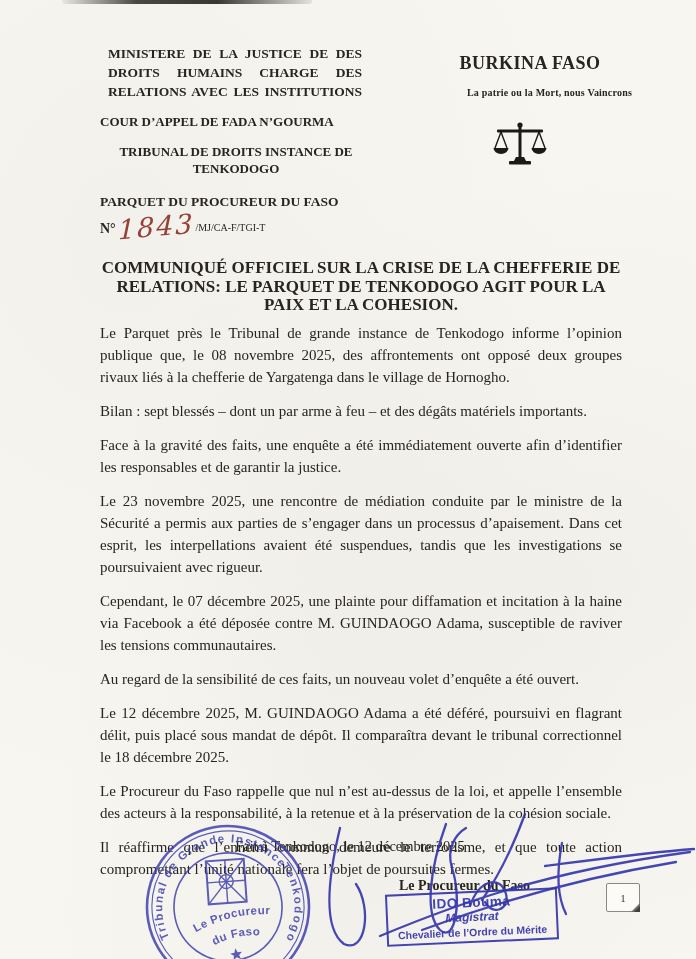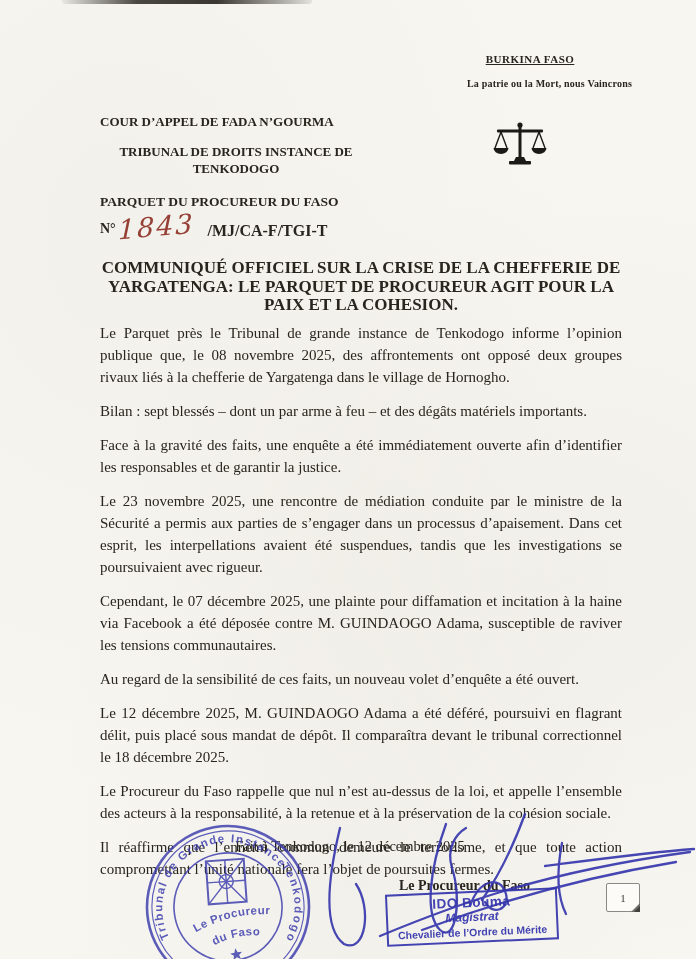--- a/index.html
+++ b/index.html
@@ -17,35 +17,35 @@
     color:#28241e;
   }
   .scan-bar{
     position:absolute;top:0;left:62px;width:250px;height:4px;
     background:linear-gradient(to right, rgba(25,22,18,0.05), rgba(25,22,18,0.78) 30%, rgba(25,22,18,0.85) 62%, rgba(25,22,18,0.08));
     border-radius:0 0 3px 3px;filter:blur(0.4px);
   }
   .ministry{position:absolute;top:44px;left:108px;width:254px;font-weight:bold;font-size:13.5px;line-height:19px;}
   .ministry .mline{text-align:justify;text-align-last:justify;}
   .country-block{position:absolute;top:53px;left:428px;width:204px;text-align:center;}
-  .country{font-weight:bold;font-size:11px;letter-spacing:0.5px;text-decoration:underline;}
+  .country{font-weight:bold;font-size:18px;letter-spacing:0.5px;}
   .motto{font-weight:bold;font-size:10px;margin-top:13px;letter-spacing:0.2px;text-align:right;}
   .scales{position:absolute;top:121px;left:492px;}
   .court-appeal{position:absolute;top:114px;left:100px;width:272px;text-align:left;font-weight:bold;font-size:13px;}
   .tribunal{position:absolute;top:143px;left:100px;width:272px;text-align:center;font-weight:bold;font-size:13px;line-height:17px;}
   .parquet{position:absolute;top:194px;left:100px;font-weight:bold;font-size:13.5px;}
   .refline{position:absolute;top:212px;left:100px;display:flex;align-items:flex-start;}
   .ref-prefix{font-weight:bold;font-size:14px;padding-top:9px;}
   .ref-number{
     display:inline-block;font-size:27px;line-height:30px;color:#963f35;
     font-style:italic;letter-spacing:2px;
     transform:rotate(-5deg) skewX(-6deg);margin:0 1px 0 2px;
     font-family:"DejaVu Serif", serif;
   }
-  .ref-suffix{font-weight:bold;font-size:16px;padding-top:10px;margin-left:12px;}
+  .ref-suffix{font-weight:normal;font-size:10px;padding-top:10px;}
   .doc-title{position:absolute;top:259px;left:88px;width:546px;text-align:center;font-weight:bold;font-size:17px;line-height:18.5px;}
   .body-text{position:absolute;top:322px;left:100px;width:522px;font-size:15px;line-height:22px;text-align:justify;}
   .body-text p{margin:0 0 12px 0;}
   .place-date{position:absolute;top:838px;left:140px;width:420px;text-align:center;font-size:14.5px;}
   .sig-title{position:absolute;top:878px;left:140px;width:390px;text-align:right;font-weight:bold;font-size:14px;}
   .overlay{position:absolute;top:0;left:0;pointer-events:none;}
   .rect-stamp{
     position:absolute;top:891px;left:386px;width:162px;
     border:2px solid #3434ad;color:#3434ad;text-align:center;
     transform:rotate(-2.5deg);padding:2px 3px 3px 3px;
@@ -70,20 +70,25 @@
     border-left:6px solid transparent;border-bottom:6px solid #3f3f3b;
   }
 </style>
 </head>
 <body>
 
 <div class="page">
 
   <div class="scan-bar"></div>
 
+  <div class="ministry">
+    <div class="mline">MINISTERE DE  LA JUSTICE DE DES</div>
+    <div class="mline">DROITS HUMAINS CHARGE DES</div>
+    <div class="mline">RELATIONS AVEC LES INSTITUTIONS</div>
+  </div>
 
   <div class="country-block">
     <div class="country">BURKINA FASO</div>
     <div class="motto">La patrie ou la Mort, nous Vaincrons</div>
   </div>
 
   <div class="scales">
     <svg width="56" height="50" viewBox="0 0 56 50">
       <g fill="#1c1a17" stroke="#1c1a17">
         <circle cx="28" cy="4" r="2.6" stroke="none"></circle>
@@ -107,21 +112,21 @@
   <div class="parquet">PARQUET DU PROCUREUR DU FASO</div>
 
   <div class="refline">
     <span class="ref-prefix">N°</span>
     <span class="ref-number">1843</span>
     <span class="ref-suffix">/MJ/CA-F/TGI-T</span>
   </div>
 
   <div class="doc-title">
     <div>COMMUNIQUÉ OFFICIEL SUR LA CRISE DE LA CHEFFERIE DE</div>
-    <div>YARGATENGA: LE PARQUET DE PROCUREUR AGIT POUR LA</div>
+    <div>RELATIONS: LE PARQUET DE TENKODOGO AGIT POUR LA</div>
     <div>PAIX ET LA COHESION.</div>
   </div>
 
   <div class="body-text">
     <p>Le Parquet près le Tribunal de grande instance de Tenkodogo informe l’opinion publique que, le 08 novembre 2025, des affrontements ont opposé deux groupes rivaux liés à la chefferie de Yargatenga dans le village de Hornogho.</p>
     <p>Bilan : sept blessés – dont un par arme à feu – et des dégâts matériels importants.</p>
     <p>Face à la gravité des faits, une enquête a été immédiatement ouverte afin d’identifier les responsables et de garantir la justice.</p>
     <p>Le 23 novembre 2025, une rencontre de médiation conduite par le ministre de la Sécurité a permis aux parties de s’engager dans un processus d’apaisement. Dans cet esprit, les interpellations avaient été suspendues, tandis que les investigations se poursuivaient avec rigueur.</p>
     <p>Cependant, le 07 décembre 2025, une plainte pour diffamation et incitation à la haine via Facebook a été déposée contre M. GUINDAOGO Adama, susceptible de raviver les tensions communautaires.</p>
     <p>Au regard de la sensibilité de ces faits, un nouveau volet d’enquête a été ouvert.</p>

